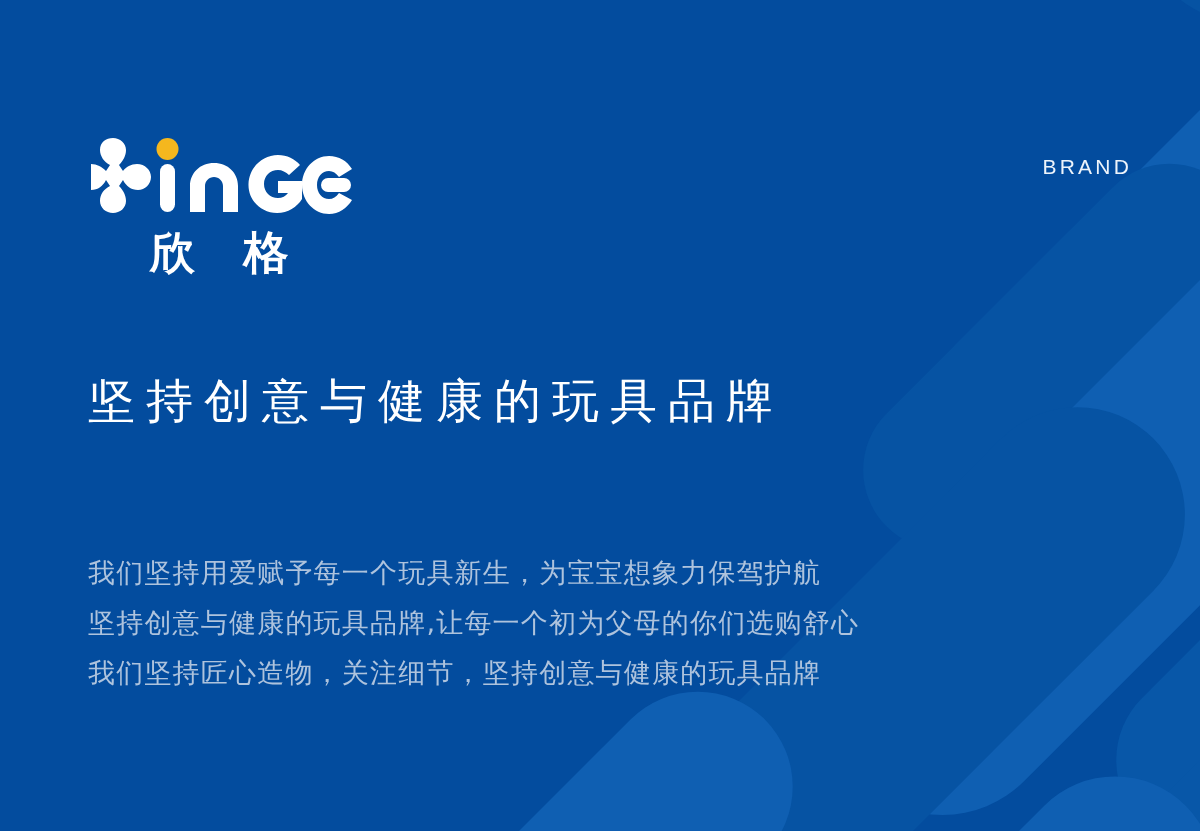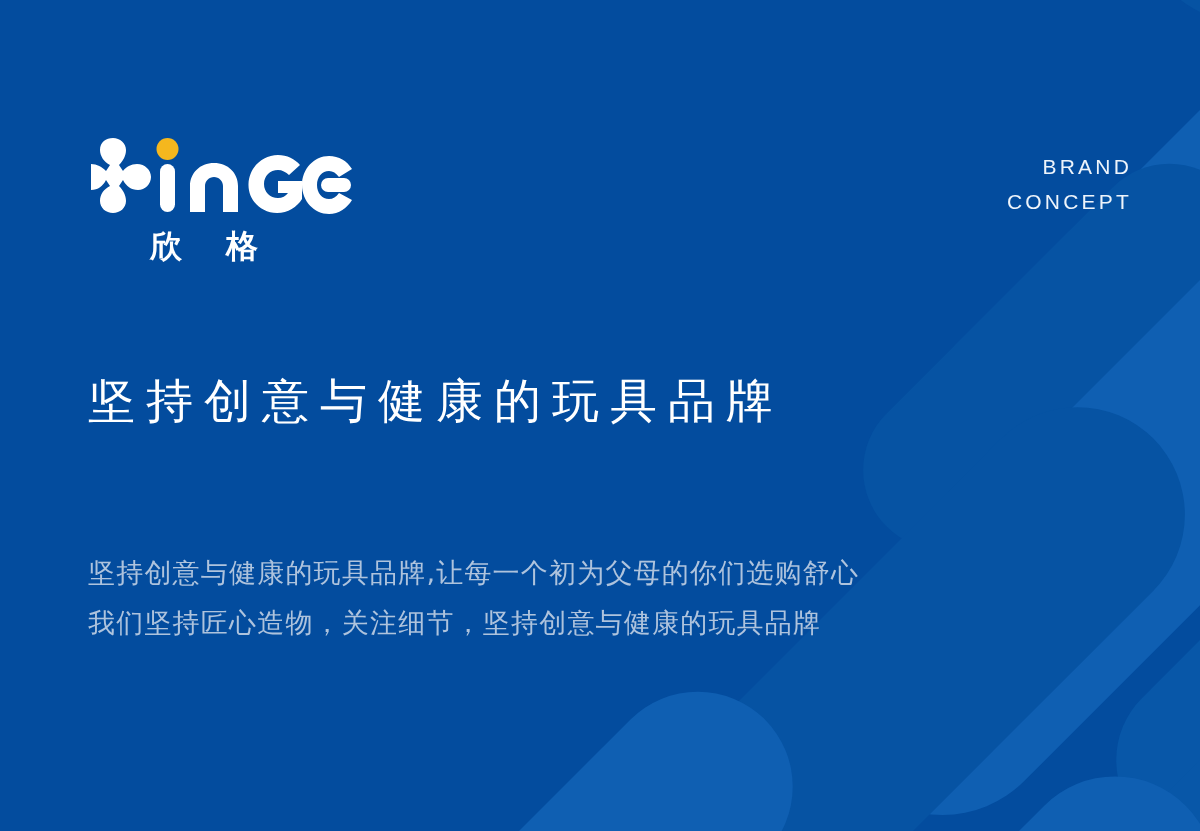--- a/index.html
+++ b/index.html
@@ -43,26 +43,26 @@
   }
   .logo-mark {
     position: relative;
     height: 76px;
     width: 270px;
   }
   .logo-mark svg { display: block; }
   .logo-cn {
     margin-top: 16px;
     color: #ffffff;
-    font-size: 32px;
+    font-size: 45px;
     font-weight: bold;
     letter-spacing: 18px;
     line-height: 1;
     padding-left: 60px;
-    font-family: Liberation Serif, serif;
+    font-family: Liberation Sans, sans-serif;
   }
 
   
   .eyebrow {
     position: absolute;
     right: 68px;
     top: 150px;
     text-align: right;
     color: #eef4fb;
     font-size: 21px;
@@ -136,25 +136,25 @@
           <rect x="231" y="40" width="30" height="14" rx="7"></rect>
         </g>
         <circle cx="77.5" cy="11" r="11" fill="#F5B71E"></circle>
       </svg>
     </div>
     <div class="logo-cn">欣 格</div>
   </div>
 
   <div class="eyebrow">
     <div>BRAND</div>
-    <div>CONCEPT</div>
   </div>
 
   <div class="headline">
     <div>坚持创意与健康的玩具品牌</div>
   </div>
 
   <div class="body-copy">
+    <div>我们坚持用爱赋予每一个玩具新生，为宝宝想象力保驾护航</div>
     <div>坚持创意与健康的玩具品牌,让每一个初为父母的你们选购舒心</div>
     <div>我们坚持匠心造物，关注细节，坚持创意与健康的玩具品牌</div>
   </div>
 
 </div>
 
 </body></html>

